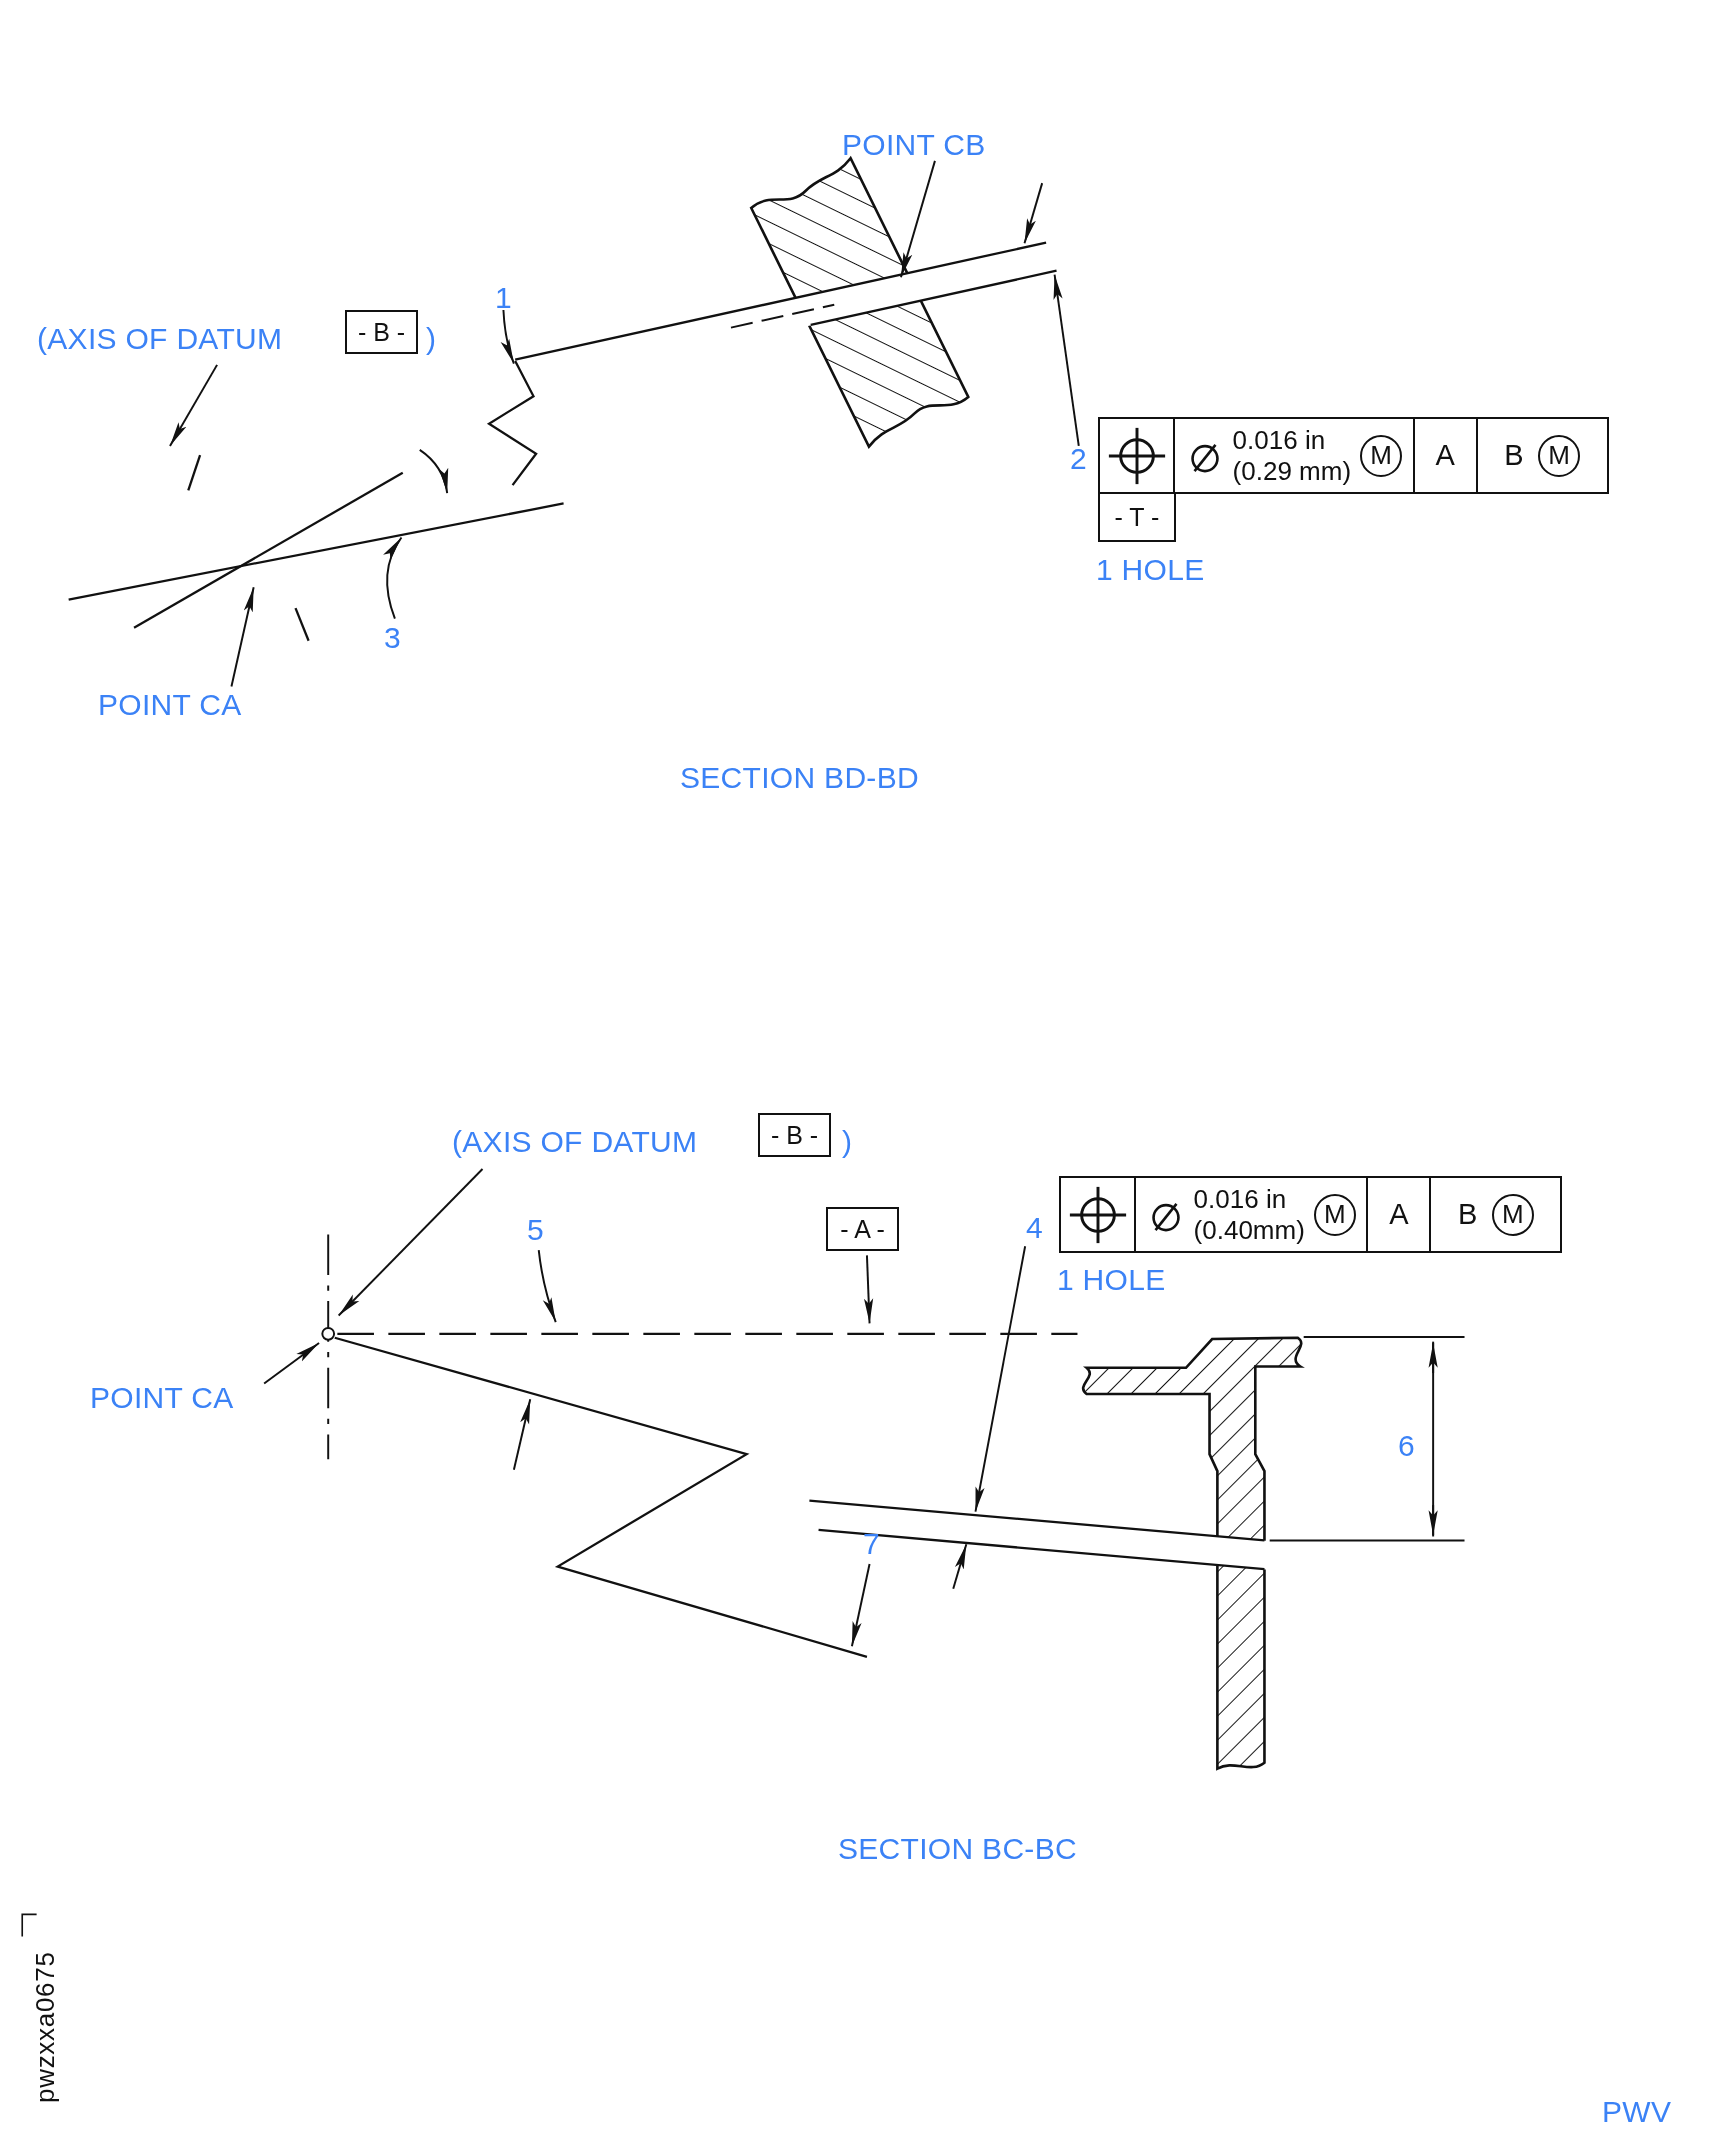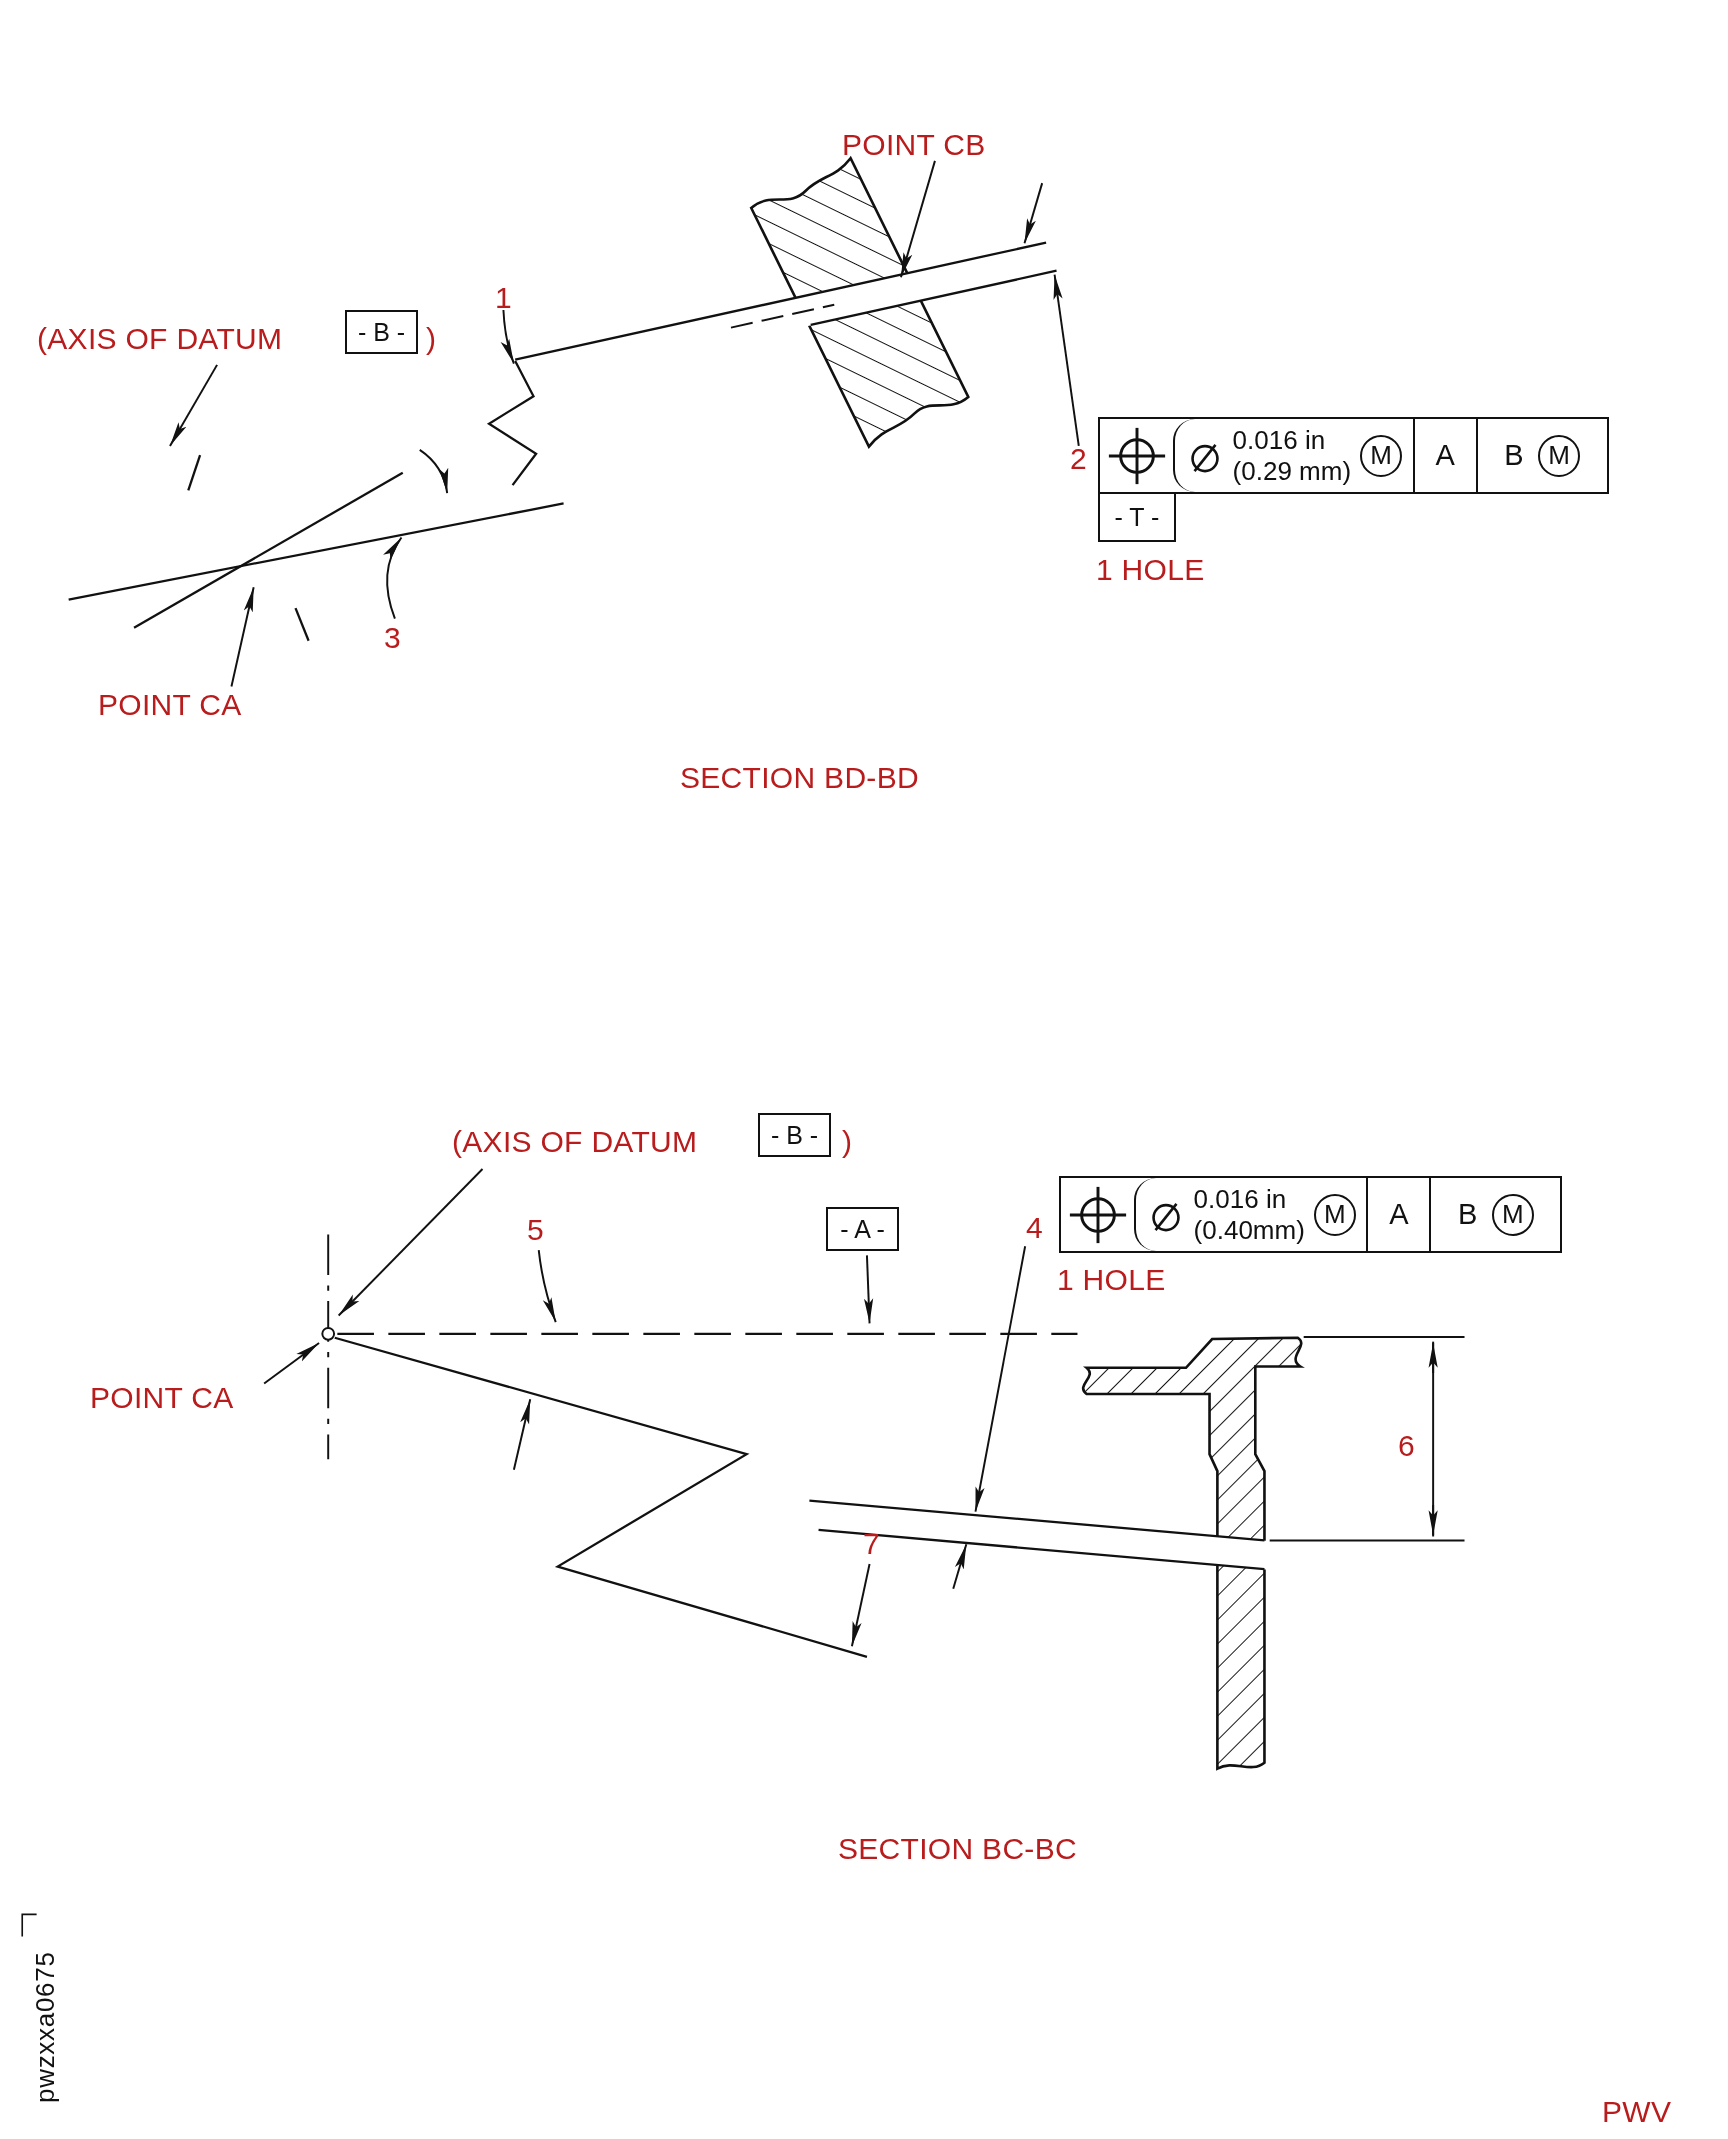--- a/index.html
+++ b/index.html
@@ -4,38 +4,38 @@
 <style>
   * { margin:0; padding:0; box-sizing:border-box; }
   html,body { background:#fff; }
   .canvas {
     position:relative; width:1728px; height:2140px; background:#fff;
     font-family:"Liberation Sans","DejaVu Sans",sans-serif; color:#111; overflow:hidden;
   }
   .art { position:absolute; left:0; top:0; width:100%; height:100%; }
   .label {
     position:absolute; font-size:30px; line-height:1.1; white-space:nowrap;
-    letter-spacing:0.3px; color:#b91c1c;
+    letter-spacing:0.3px; color:#3b82f6;
   }
   .flag {
     position:absolute; border:2.6px solid #111; font-size:25px;
     display:flex; align-items:center; justify-content:center;
     white-space:pre; background:#fff; color:#111;
   }
   .fcf {
     position:absolute; display:flex; align-items:stretch;
     border:2.6px solid #111; height:77px; background:#fff;
   }
   .fcf .cell {
     display:flex; align-items:center; justify-content:center;
     border-left:2.6px solid #111; padding:0 10.5px;
   }
   .fcf .cell:first-child { border-left:none; }
   .fcf .cell.sym { width:73px; padding:0; }
-  .fcf .cell.tol { gap:6.5px;border-radius:22px; }
+  .fcf .cell.tol { gap:6.5px; }
   .fcf .cell.datum-a { min-width:63px; font-size:29px; }
   .fcf .cell.datum-b { min-width:131px; gap:14.4px; font-size:29px; }
   .fcf .stack {
     display:flex; flex-direction:column; justify-content:center;
     font-size:26px; line-height:31px; text-align:left; padding:0 2.6px;
   }
   .mcircle {
     width:42px; height:42px; border:2.6px solid #111; border-radius:50%;
     display:flex; align-items:center; justify-content:center;
     font-size:26px; flex:0 0 auto; background:#fff;

